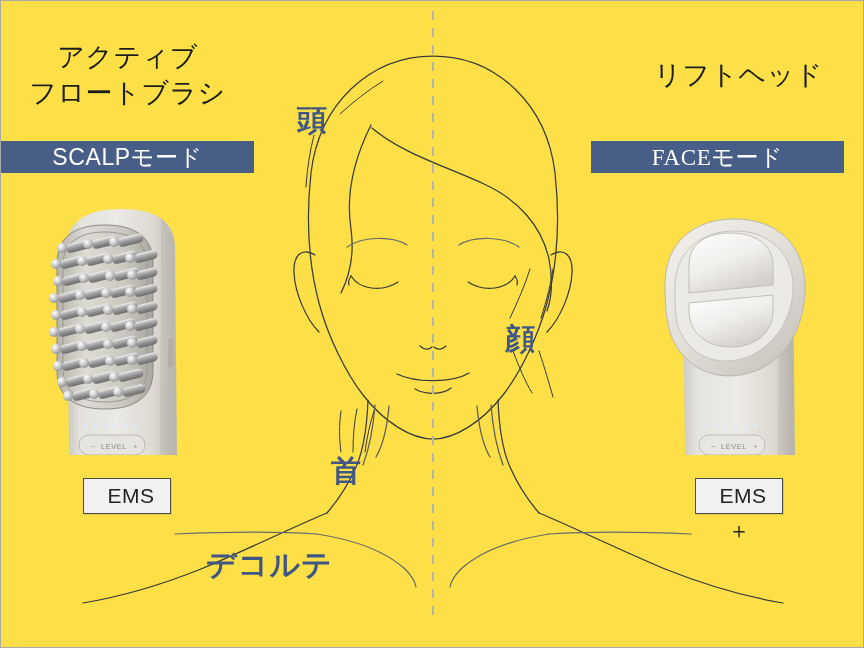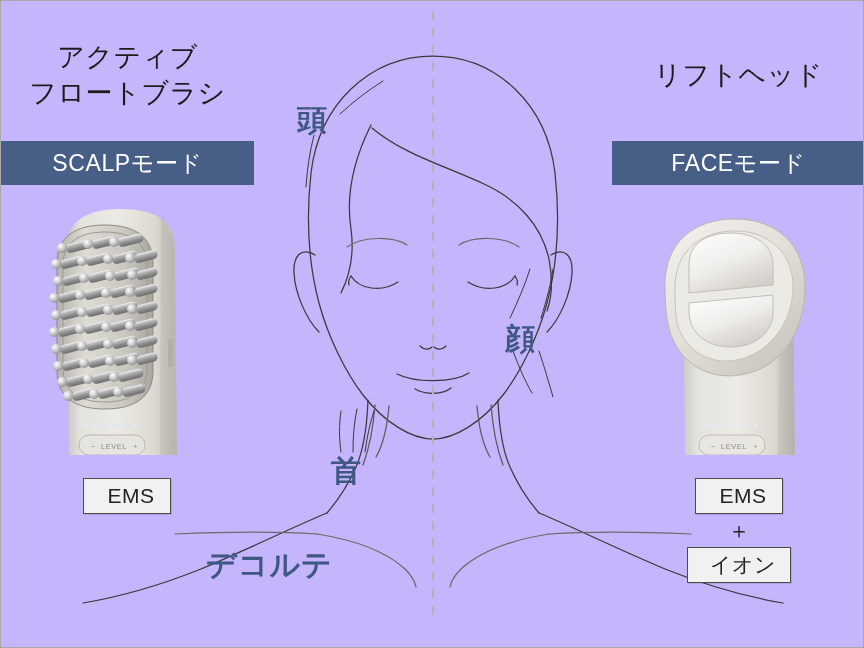--- a/index.html
+++ b/index.html
@@ -4,21 +4,21 @@
 <style>
   * { margin:0; padding:0; box-sizing:border-box; }
   html,body{ background:#ffffff; }
   body{
     font-family:"Liberation Sans","DejaVu Sans",sans-serif;
     -webkit-font-smoothing:antialiased;
   }
   #stage{
     position:relative;
     width:864px; height:648px;
-    background:#c4b5fd;
+    background:#fde047;
     border:1px solid #a8a8a8;
     overflow:hidden;
   }
 
   
   .head-title{
     position:absolute;
     font-size:27px;
     line-height:36px;
     color:#1c1c1c;
@@ -26,32 +26,32 @@
     letter-spacing:.5px;
     text-align:center;
     white-space:pre-line;
     user-select:none;
   }
   #title-left{ left:0; top:38px; width:253px; }
   #title-right{ left:611px; top:56px; width:253px; }
 
   .mode-bar{
     position:absolute;
-    height:44px;
+    height:32px;
     background:#475f86;
     color:#ffffff;
     font-size:23px;
     letter-spacing:.6px;
     display:flex;
     align-items:center;
     justify-content:center;
     user-select:none;
   }
   #mode-left{ left:0; top:140px; width:253px; }
-  #mode-right{ left:611px; top:140px; width:253px; }
+  #mode-right{ left:590px; top:140px; width:253px;font-family:Liberation Serif, serif; }
 
   
   .tag-box{
     position:absolute;
     border:1px solid #4c4c4c;
     background:#f1f1f1;
     color:#232323;
     font-size:21px;
     letter-spacing:.5px;
     display:flex;
@@ -491,20 +491,19 @@
     <g>
       <rect x="54" y="228" width="66" height="20" rx="10" fill="#e8e6e1" stroke="#c0bcb5" stroke-width="1"></rect>
       <text x="66" y="242" font-family="Liberation Sans, sans-serif" font-size="8" fill="#9e9a93">−</text>
       <text x="76" y="242" font-family="Liberation Sans, sans-serif" font-size="7.5" fill="#928e87" letter-spacing="0.5">LEVEL</text>
       <text x="108" y="242" font-family="Liberation Sans, sans-serif" font-size="8" fill="#9e9a93">+</text>
     </g>
   </svg>
 
   <div class="tag-box" id="tag-ems-right">EMS</div>
   <div id="plus-right">＋</div>
-  <div class="tag-box" id="tag-ion-right">イオン</div>
 
   <div class="part-label" id="label-atama">頭</div>
   <div class="part-label" id="label-kao">顔</div>
   <div class="part-label" id="label-kubi">首</div>
   <div class="part-label" id="label-dec">デコルテ</div>
 
 </div>
 
 </body></html>

